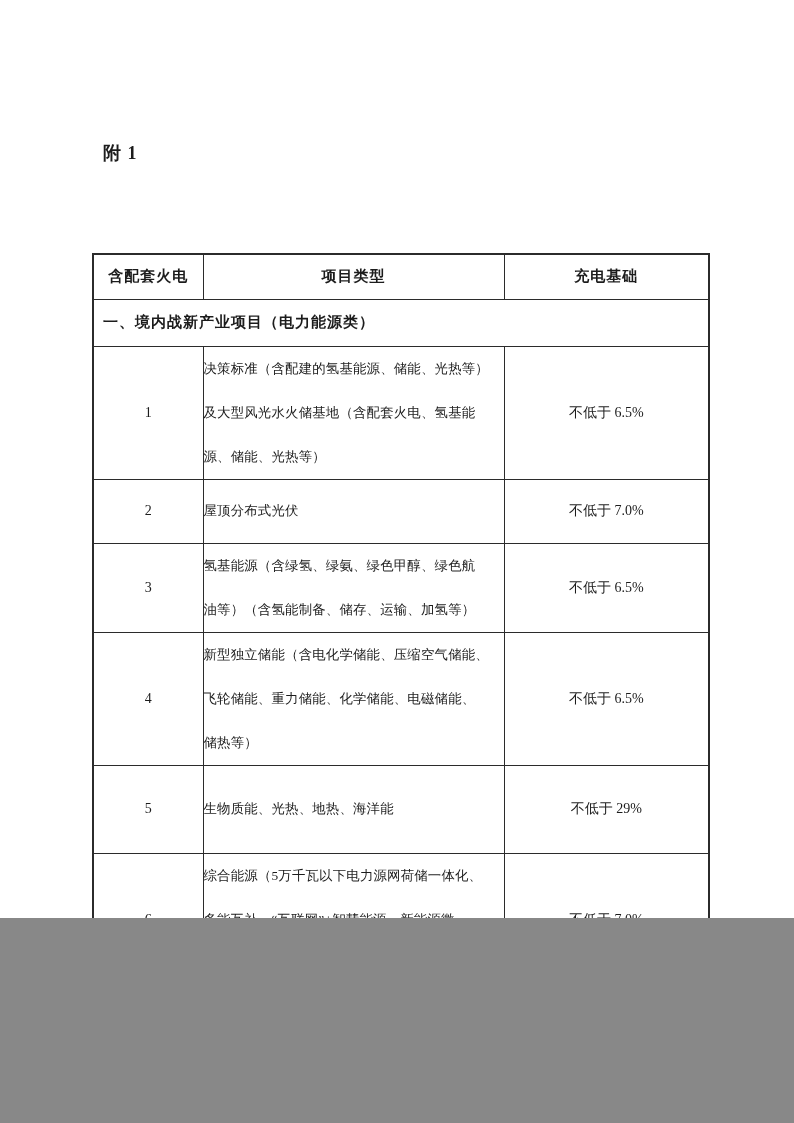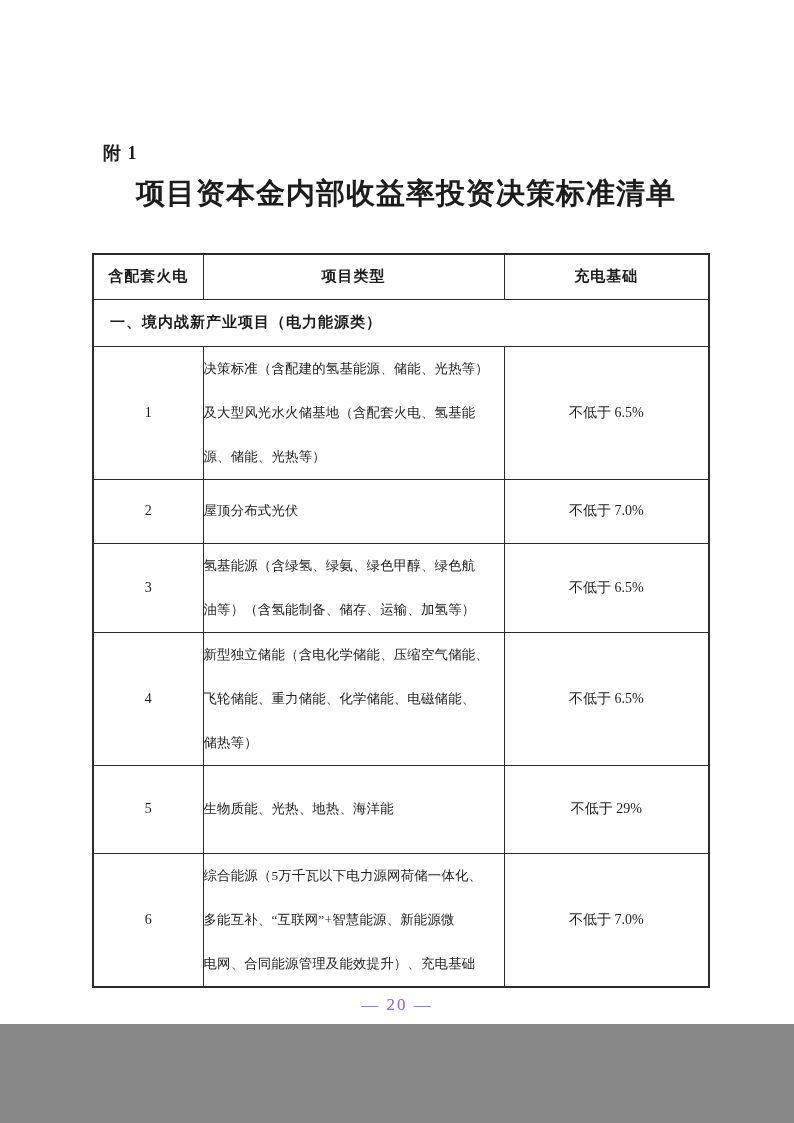--- a/index.html
+++ b/index.html
@@ -1,19 +1,19 @@
 <!DOCTYPE html>
 <html lang="zh"><head>
 <meta charset="utf-8">
 <style>
   html, body { margin: 0; padding: 0; background: #888; }
   .page {
     position: relative;
     width: 794px;
-    height: 1024px;
+    height: 918px;
     margin: 0 auto;
     background: #ffffff;
     font-family: "Liberation Serif", "DejaVu Serif", serif;
     color: #1c1c1c;
     overflow: hidden;
     box-sizing: border-box;
   }
   .attachment-label {
     position: absolute;
     left: 103px;
@@ -58,21 +58,21 @@
   table.main-table { border: 2px solid #2b2b2b; }
   tr.header-row th {
     font-weight: bold;
     text-align: center;
     font-size: 15px;
     letter-spacing: 1px;
   }
   tr.section-row td {
     font-weight: bold;
     text-align: left;
-    padding-left: 16px;
+    padding-left: 9px;
     font-size: 15px;
     letter-spacing: 1px;
     margin-top: 13px;
   }
   td.cell-no {
     text-align: center;
     font-size: 14px;
   }
   td.cell-type {
     text-align: left;
@@ -98,21 +98,20 @@
     color: #8b5cf6;
   }
 </style>
 </head>
 <body>
 
 <div class="page">
 
   <div class="attachment-label">附 1</div>
 
-  <h1 class="doc-title">项目资本金内部收益率投资决策标准清单</h1>
 
   <table class="main-table">
     <colgroup>
       <col class="c-no">
         <col class="c-type">
         <col class="c-std">
     </colgroup>
     <thead>
       <tr class="header-row" style="height:45px;">
         <th>含配套火电</th>

